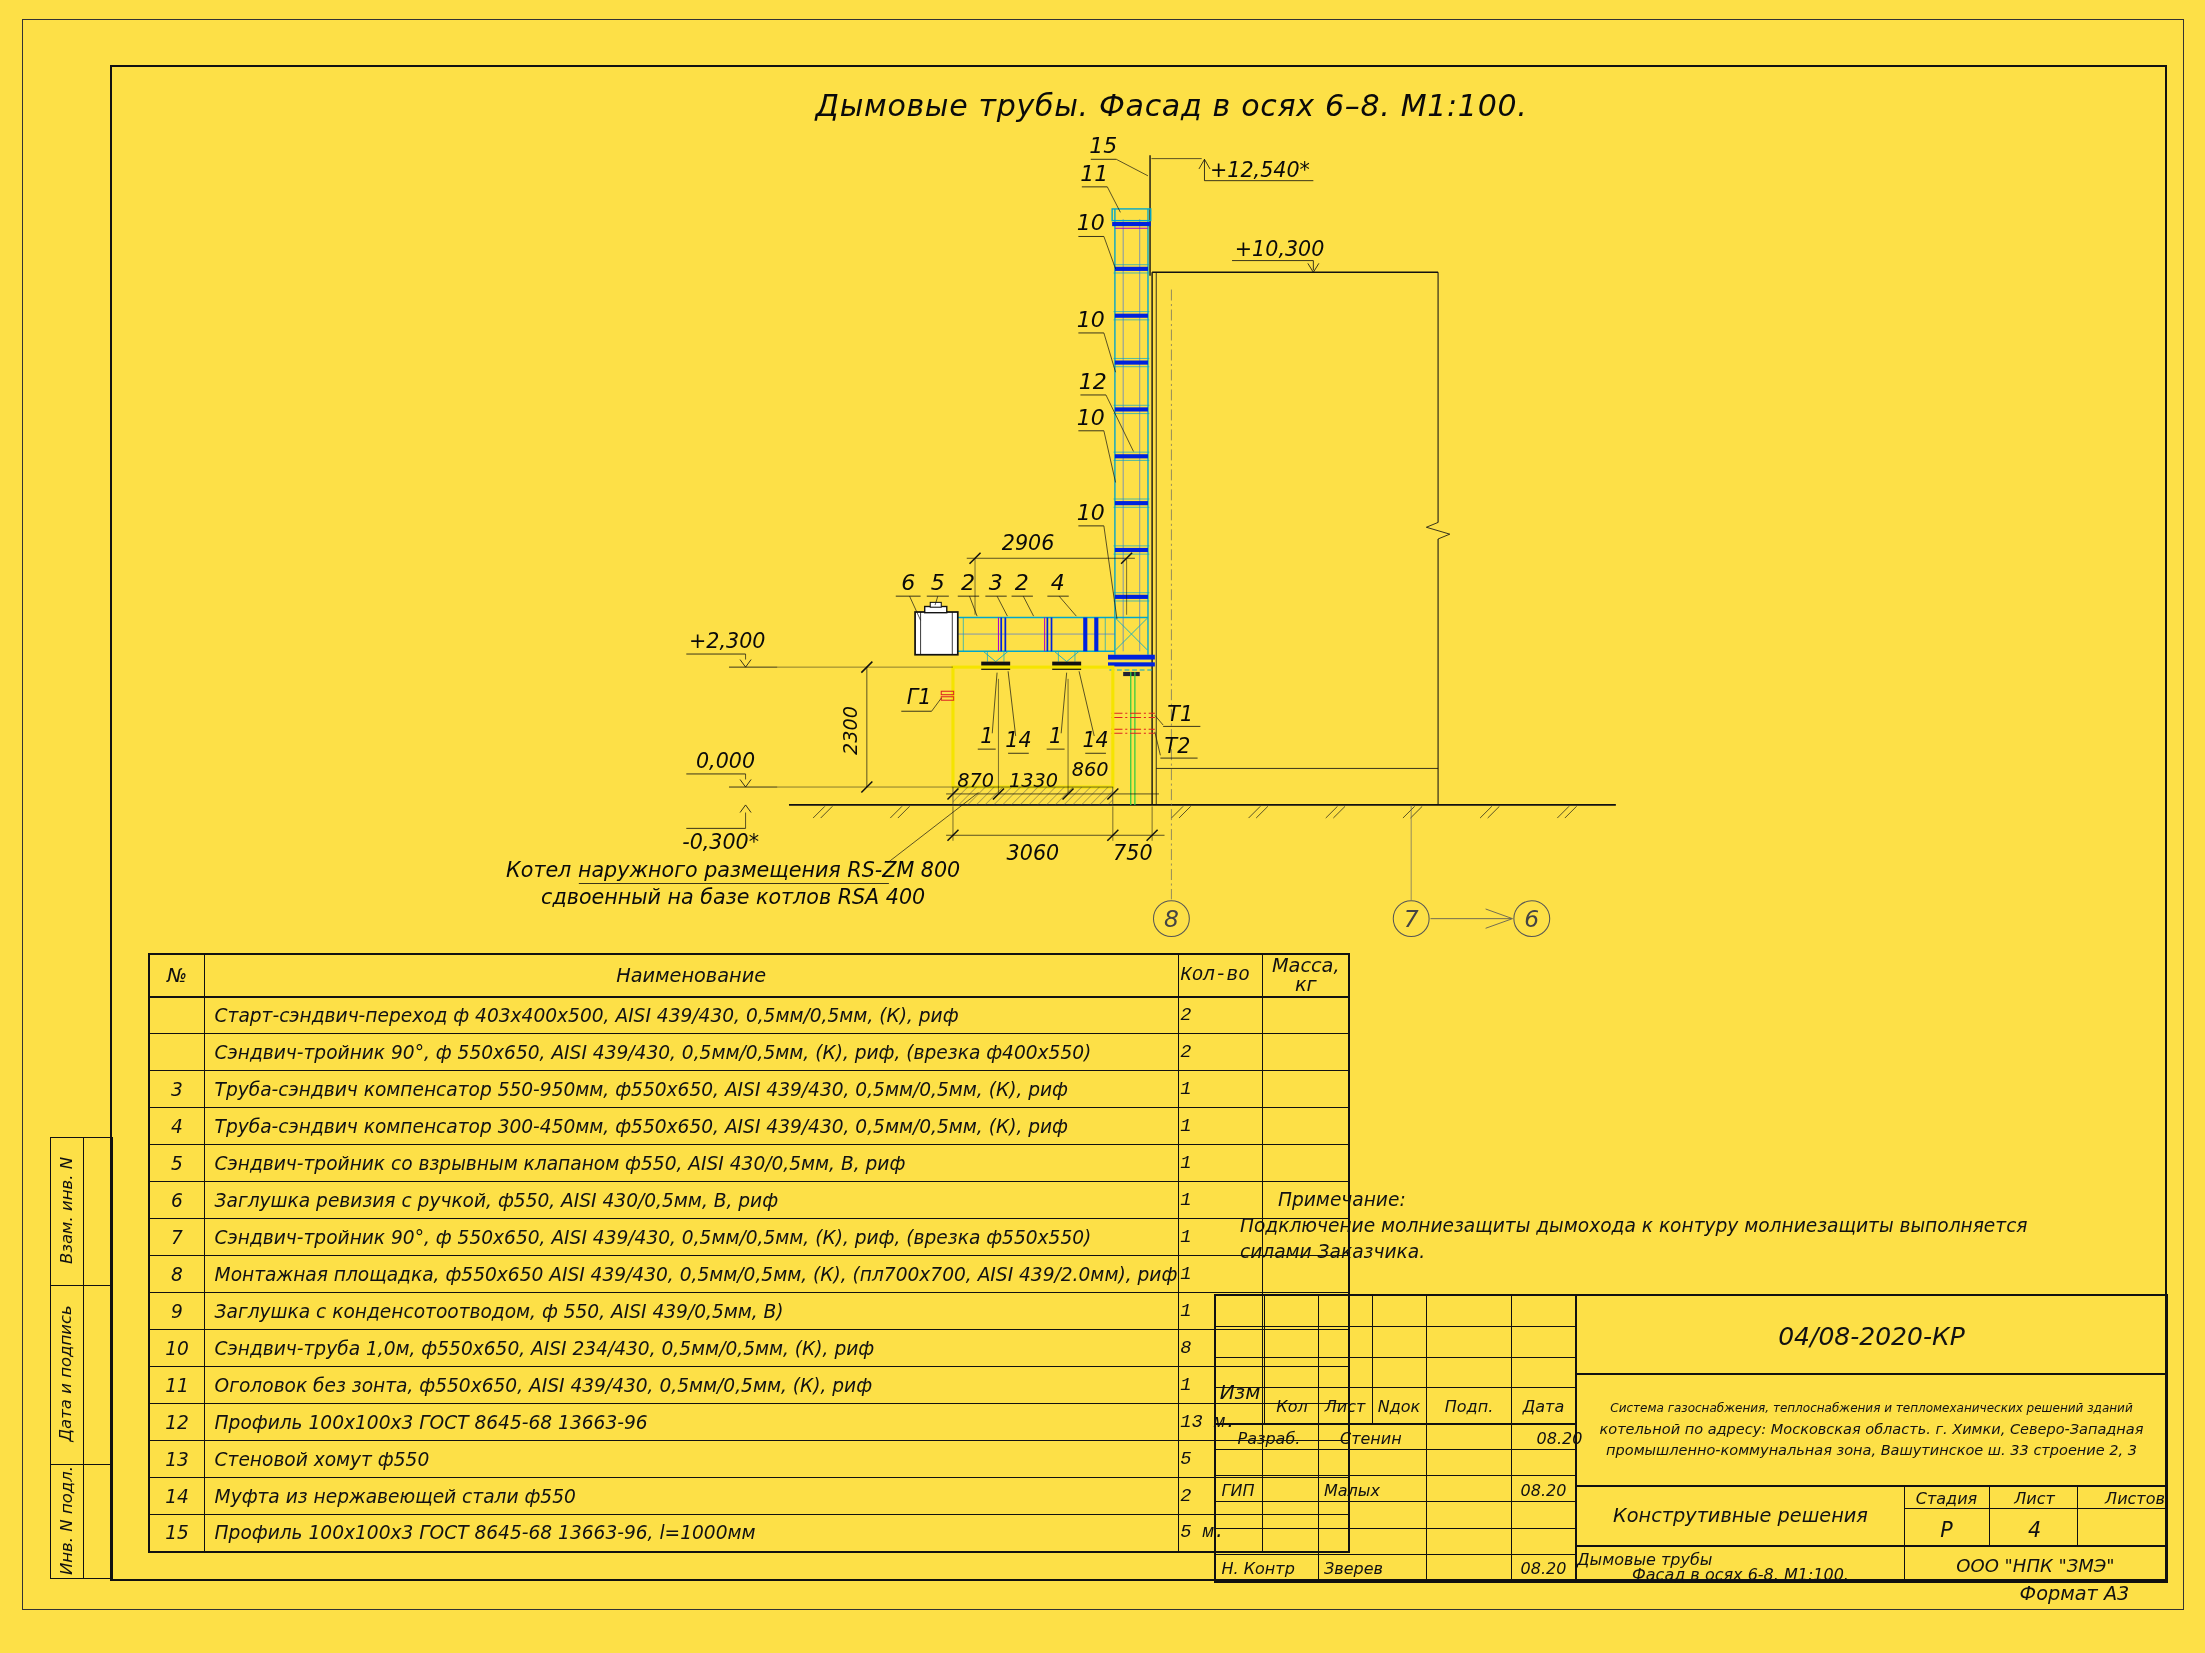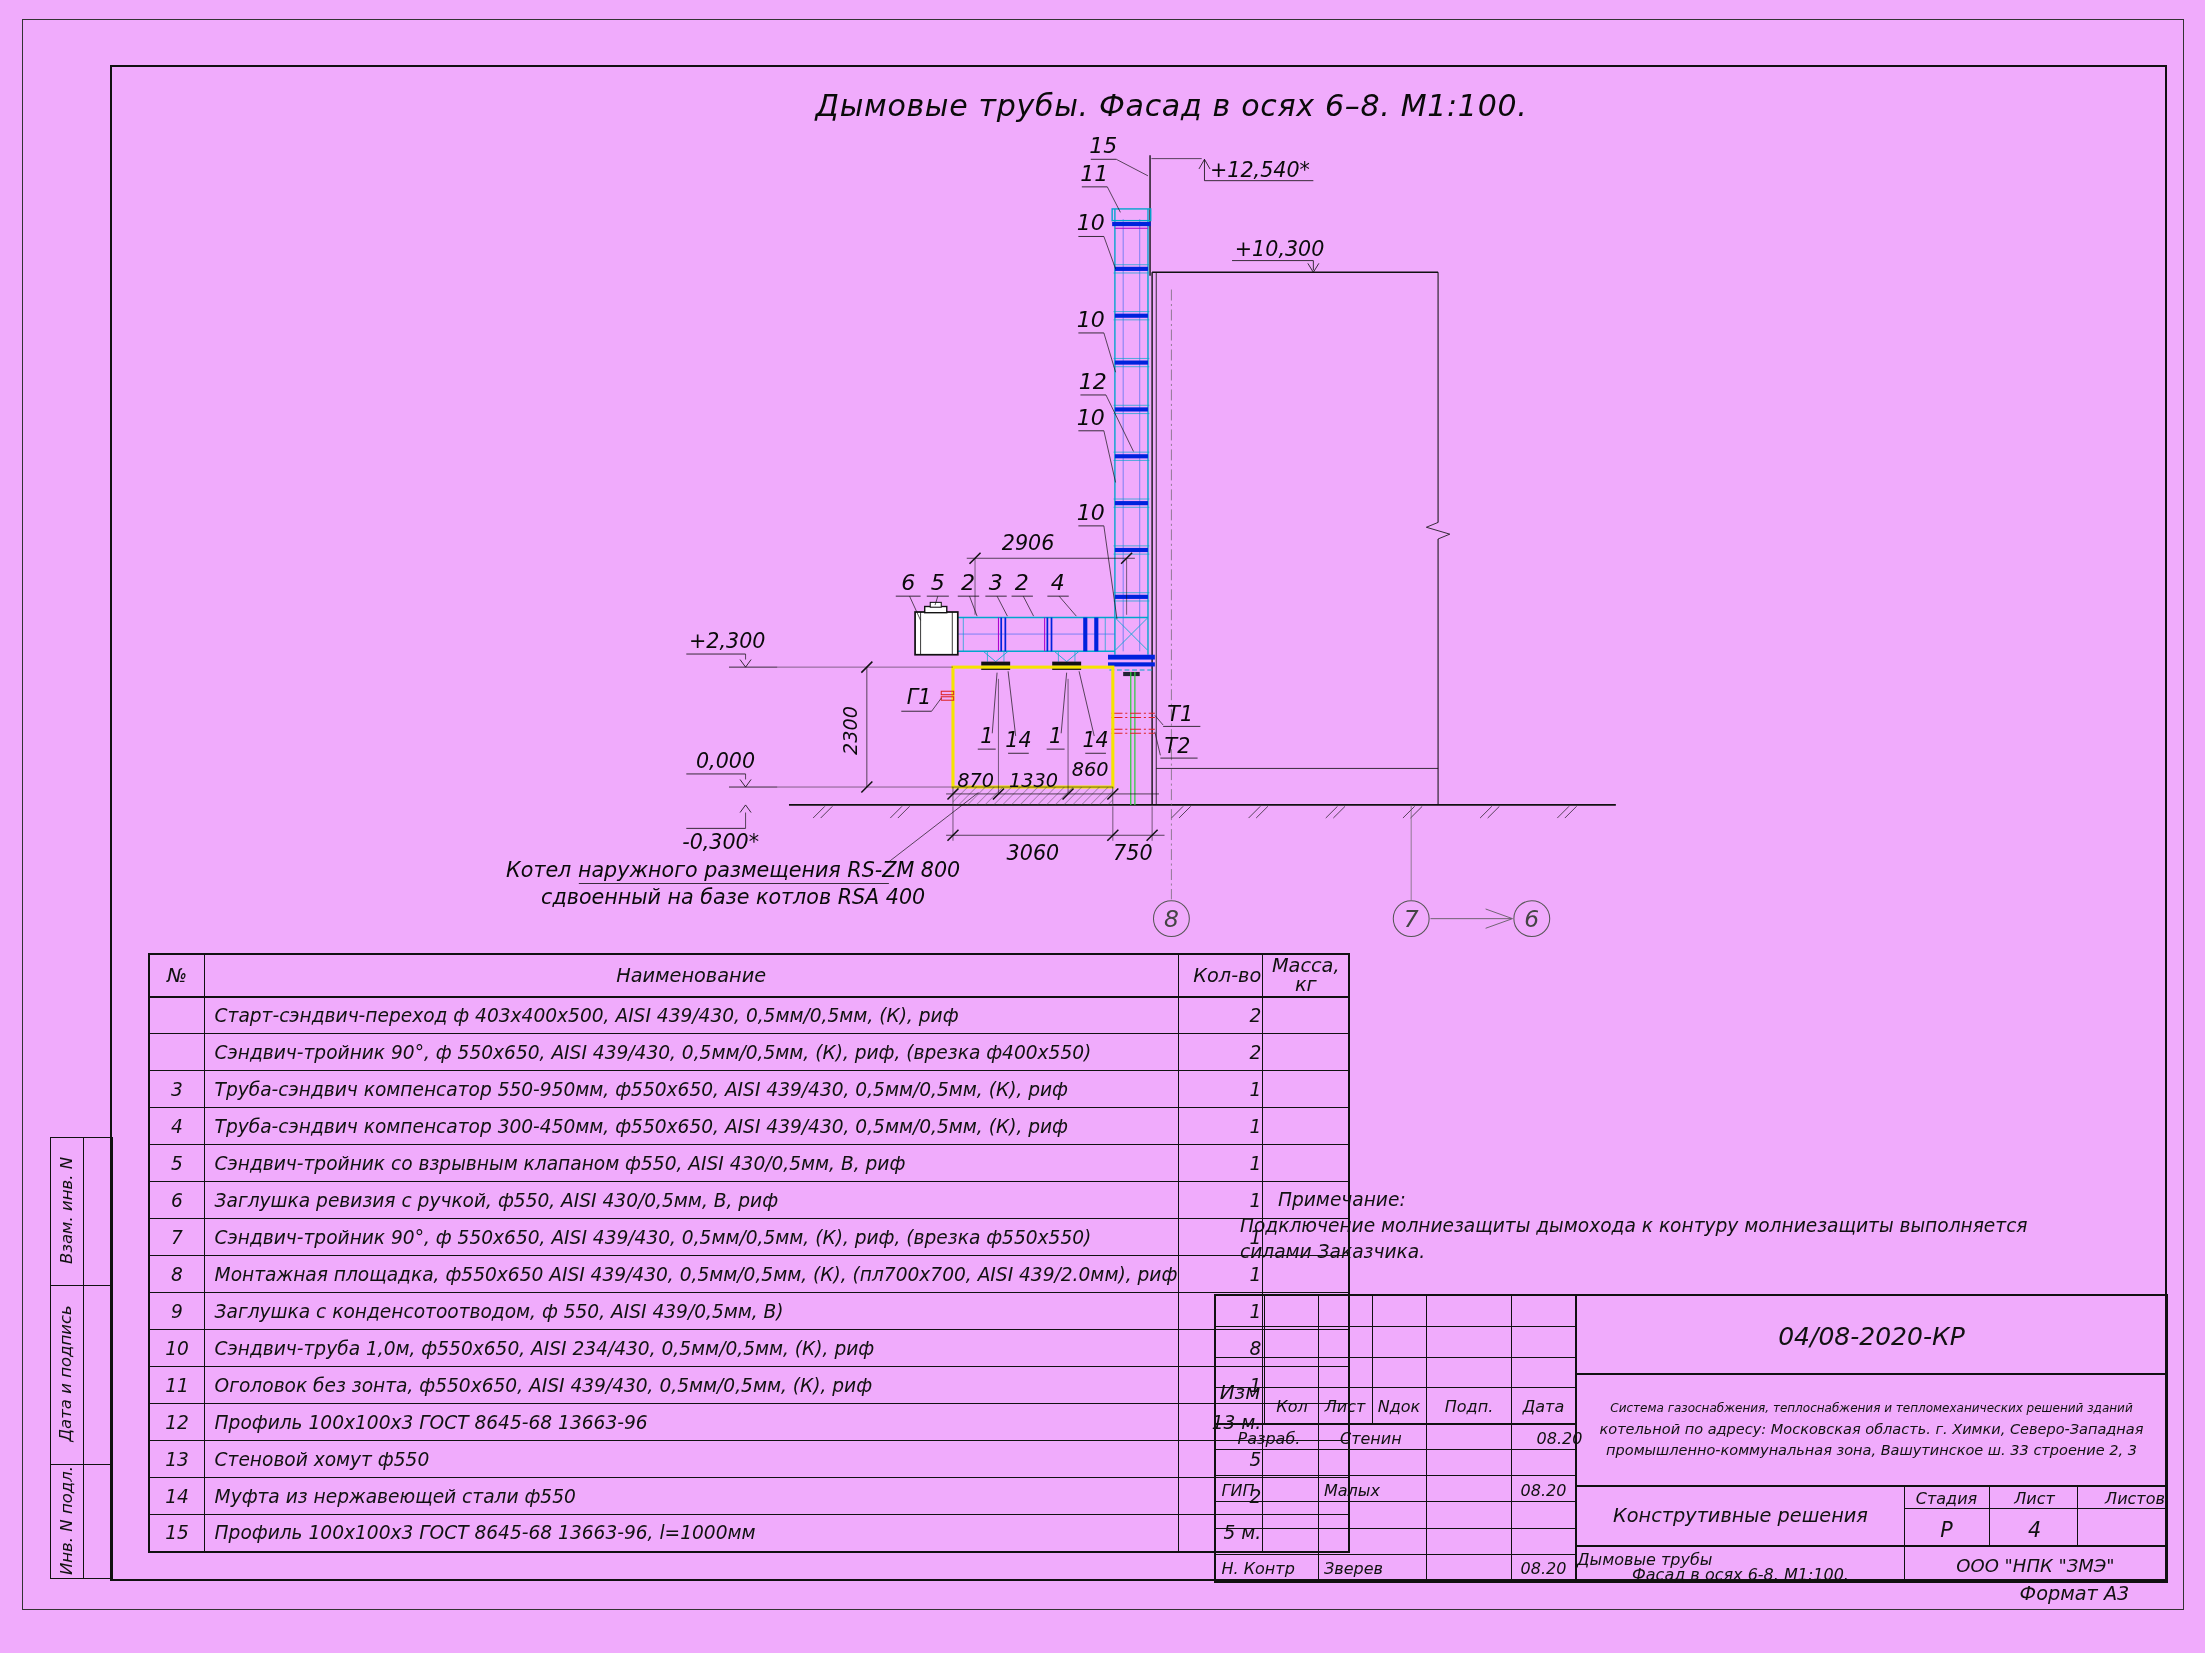--- a/index.html
+++ b/index.html
@@ -1,32 +1,32 @@
 <!DOCTYPE html>
 <html style="font-size:11px"><head>
 <meta charset="utf-8">
 <style>
   html,body{margin:0;padding:0;background:#e8e8e8;}
-  .sheet{position:relative;width:2205px;height:1654px;background:#f0abfc;overflow:hidden;
+  .sheet{position:relative;width:2205px;height:1654px;background:#fde047;overflow:hidden;
          font-family:"DejaVu Sans",sans-serif;color:#111;}
   .abs{position:absolute;}
   .outer-border{left:22px;top:19.3px;width:2160px;height:1589px;border:1.4px solid #333;}
   .main-frame{left:110px;top:65px;width:2053px;height:1512px;border:2.1px solid #111;}
   .line{position:absolute;background:#111;}
   .dr-title{left:813px;top:88px;width:717px;text-align:center;
             font-style:italic;font-size:30px;letter-spacing:0.7px;color:#0a0a0a;}
   
   .parts{left:148px;top:953px;border-collapse:collapse;table-layout:fixed;}
   .parts td,.parts th{border:1.1px solid #111;font-style:italic;overflow:hidden;white-space:nowrap;}
   .parts{border:2.1px solid #111;}
   .parts thead th{font-size:19.3px;font-weight:normal;border-bottom:2.1px solid #111;}
   .parts td{font-size:18.6px;}
   .c-num{width:52px;text-align:center;}
   .c-name{width:817px;text-align:left;padding-left:9.6px;}
-  .c-qty{width:81px;text-align:right;}
+  .c-qty{width:81px;text-align:left;font-family:Liberation Mono, monospace;}
   .c-mass{width:83px;text-align:center;}
   .parts tbody tr{height:37px;}
   
   .note{left:1240px;top:1187px;width:861px;font-style:italic;font-size:18.6px;line-height:26px;}
   .note .n1{padding-left:38px;}
   
   .stampbox{border:1.4px solid #111;position:absolute;left:50px;width:61px;}
   .stampbox .inner-div{position:absolute;left:32px;top:0;width:1.4px;height:100%;background:#111;}
   .vtext{position:absolute;left:-43px;top:50%;width:117px;margin-top:-11px;transform:rotate(-90deg);
          transform-origin:center;font-style:italic;font-size:16.5px;text-align:center;}

